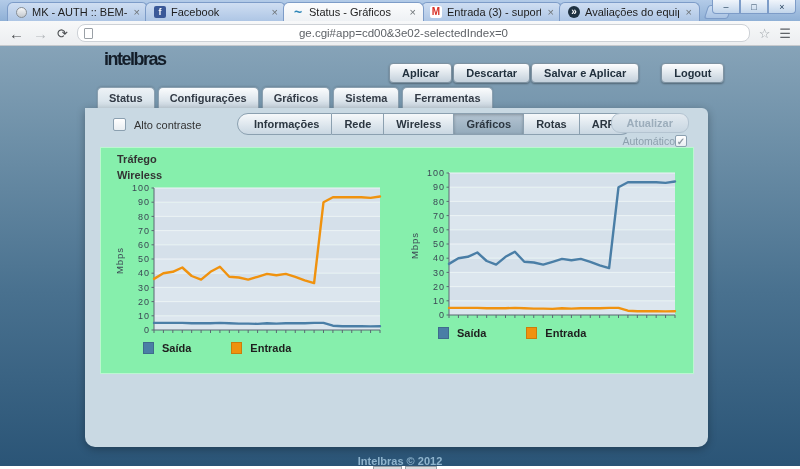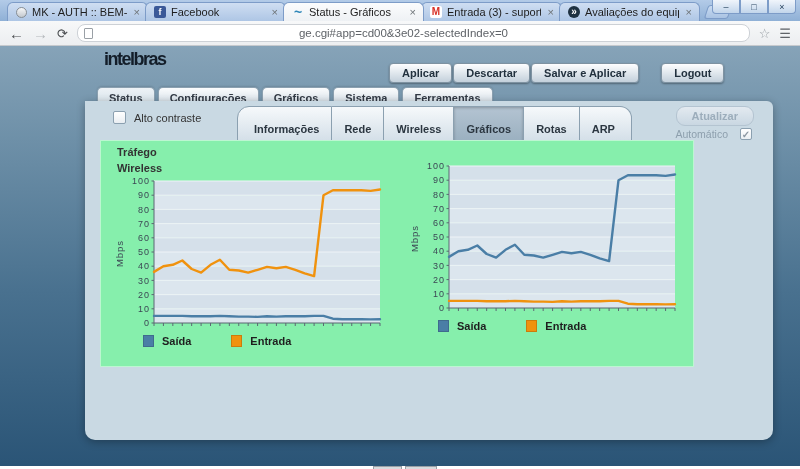--- a/index.html
+++ b/index.html
@@ -56,37 +56,37 @@
     background:linear-gradient(#fdfeff,#c3d0db); border:1px solid #7e92a1; border-radius:4px;
     padding:3px 12px; box-shadow:0 1px 2px rgba(0,0,0,.35); white-space:nowrap; }
   .btn.logout-button { margin-left:21px; }
 
   .nav-tabs { position:absolute; left:97px; top:41px; display:flex; gap:3px; }
   .ntab { font-size:11px; font-weight:bold; color:#323a45;
     background:linear-gradient(#fbfcfd,#c7d5e0); border:1px solid #8ba0b0; border-bottom:none;
     border-radius:5px 5px 0 0; padding:4px 11px 5px; box-shadow:0 -1px 2px rgba(0,0,0,.12); }
   .ntab.active { background:linear-gradient(#edf2f6,#cfdde6); }
 
-  .panel { position:absolute; left:85px; top:55px; width:688px; height:339px;
+  .panel { position:absolute; left:85px; top:62px; width:623px; height:339px;
     background:#c9d9e3; border-radius:0 6px 10px 10px; box-shadow:0 2px 8px rgba(0,0,0,.3);text-decoration:underline; }
   .alto { position:absolute; left:28px; top:10px; display:flex; align-items:center; gap:8px;
     font-size:11px; color:#333; }
   .checkbox { width:13px; height:13px; background:linear-gradient(#ffffff,#e9eef2);
     border:1px solid #8ba0b0; border-radius:2px; }
   .segmented { position:absolute; left:152px; top:5px; display:flex; }
   .seg { font-size:11px; font-weight:bold; color:#2b3640;
     background:linear-gradient(#f6f9fb,#c9d7e2); border:1px solid #8ba0b0; border-left-width:0;
-    padding:16px 12px; white-space:nowrap; }
+    padding:4px 12px; white-space:nowrap; }
   .seg:first-child { border-radius:12px 0 0 12px; border-left-width:1px; padding-left:16px; }
   .seg:last-child { border-radius:0 12px 12px 0; padding-right:16px; }
   .seg.active { background:linear-gradient(#b4c4d2,#93aabb); box-shadow:inset 0 1px 3px rgba(0,0,0,.25); }
   .atualizar { position:absolute; right:19px; top:5px; font-family:"Liberation Sans",sans-serif;
     font-size:11px; font-weight:bold; color:#9cadbb; background:linear-gradient(#e3eaf0,#c9d7e2);
     border:1px solid #b4c4d1; border-radius:9px; padding:3px 15px;margin-left:13px; }
-  .auto-row { position:absolute; right:21px; top:27px; display:flex; align-items:flex-end; gap:12px;
+  .auto-row { position:absolute; right:21px; top:27px; display:flex; align-items:flex-end; gap:0;
     font-size:10.5px; color:#8d9fad; }
   .checkbox.small { width:12px; height:12px; display:flex; align-items:center; justify-content:center;
     color:#8b97a2; font-size:10px; font-weight:bold; }
 
   .traffic-box { position:absolute; left:15px; top:39px; width:594px; height:227px;
     background:#86efac; border-radius:0; box-shadow:inset 0 0 0 1px rgba(255,255,255,.45); }
   .group-title { position:absolute; left:17px; top:6px; font-size:11px; font-weight:bold; color:#333; }
   .charts { position:absolute; left:13px; top:22px; display:flex; gap:23px; }
   .chart-col { width:272px; }
   .chart-title { font-size:11px; font-weight:bold; color:#333; margin:0 0 3px 4px; }
@@ -372,18 +372,19 @@
                 <div class="legend-item">
                   <span class="swatch" style="background: rgb(240, 146, 14);"></span>
                   <span>Entrada</span>
                 </div>
               </div>
             </div>
           </div>
       </div>
     </div>
 
+    <div class="footer-text">Intelbras © 2012</div>
     <div class="bottom-strip">
       <span class="bstub" style="left:373px;width:29px;"></span>
       <span class="bstub" style="left:405px;width:32px;"></span>
     </div>
   </div>
 </div>
 
 </body></html>

